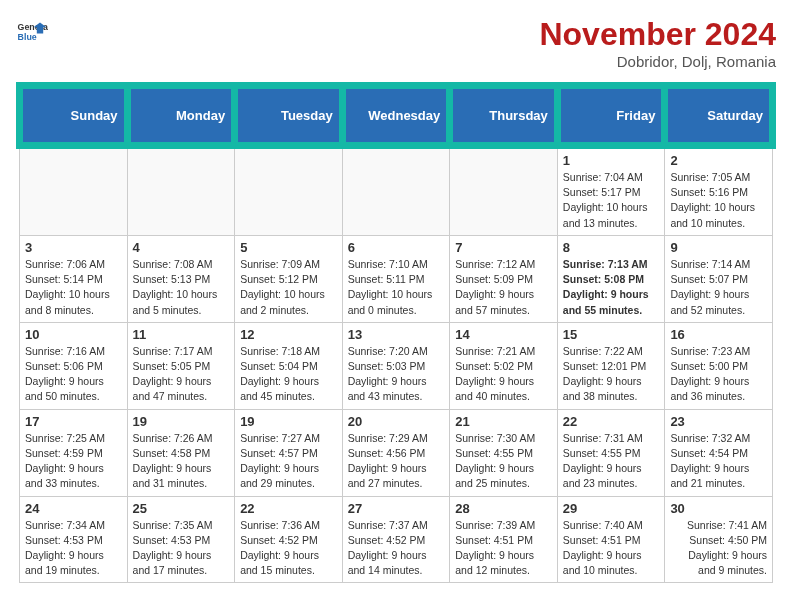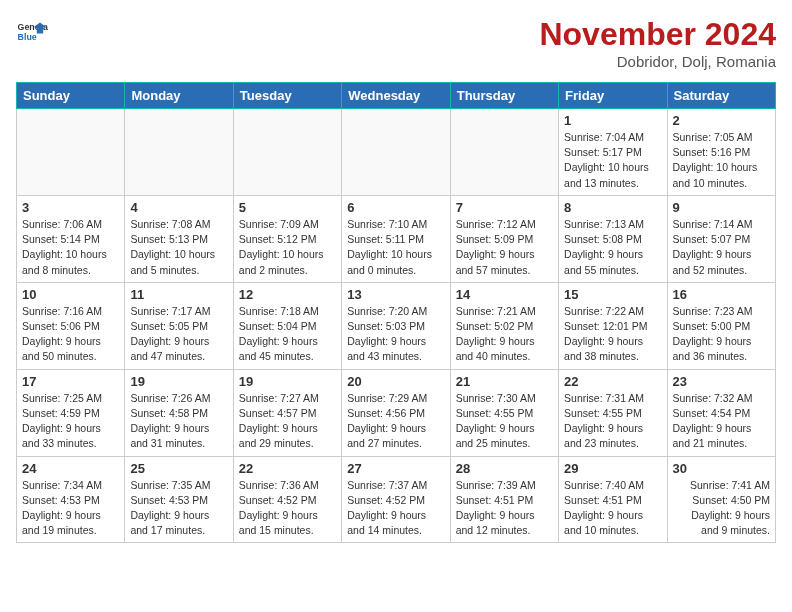--- a/index.html
+++ b/index.html
@@ -37,24 +37,24 @@
       font-size: 15px;
       color: #555;
     }
     .calendar {
       width: 100%;
       border-collapse: collapse;
     }
     .calendar th {
       background-color: #2a6db5;
       color: #fff;
-      text-align: left;
-      padding: 5px 6px;
+      text-align: right;
+      padding: 19px 6px;
       font-size: 13px;
-      border: 1px solid #14b8a6;
+      border: 7px solid #14b8a6;
     }
     .calendar td {
       border: 1px solid #ccc;
       vertical-align: top;
       padding: 4px 5px;
       font-size: 10.5px;
       color: #333;
       width: calc(100% / 7);
       min-height: 80px;
       background: #fff;
@@ -152,21 +152,21 @@
 Daylight: 10 hours and 0 minutes.</div>
         </td>
         <td>
           <span class="day-number">7</span>
           <div class="day-info" style="white-space: pre-line;">Sunrise: 7:12 AM
 Sunset: 5:09 PM
 Daylight: 9 hours and 57 minutes.</div>
         </td>
         <td>
           <span class="day-number">8</span>
-          <div class="day-info" style="white-space: pre-line;">Sunrise: 7:13 AM
+          <div class="day-info" style="white-space: pre-line; font-weight: bold;">Sunrise: 7:13 AM
 Sunset: 5:08 PM
 Daylight: 9 hours and 55 minutes.</div>
         </td>
         <td>
           <span class="day-number">9</span>
           <div class="day-info" style="white-space: pre-line;">Sunrise: 7:14 AM
 Sunset: 5:07 PM
 Daylight: 9 hours and 52 minutes.</div>
         </td>
       </tr>

